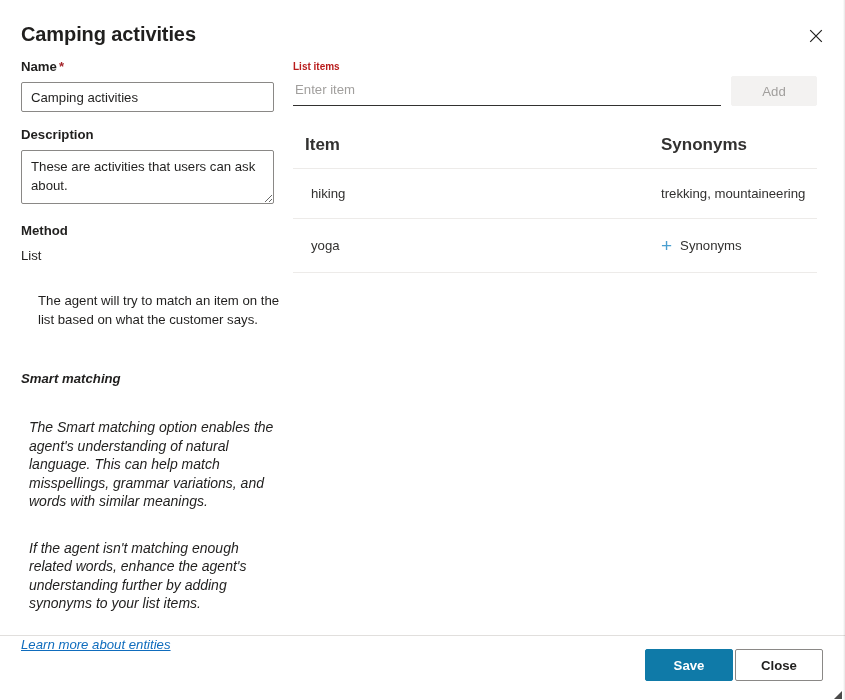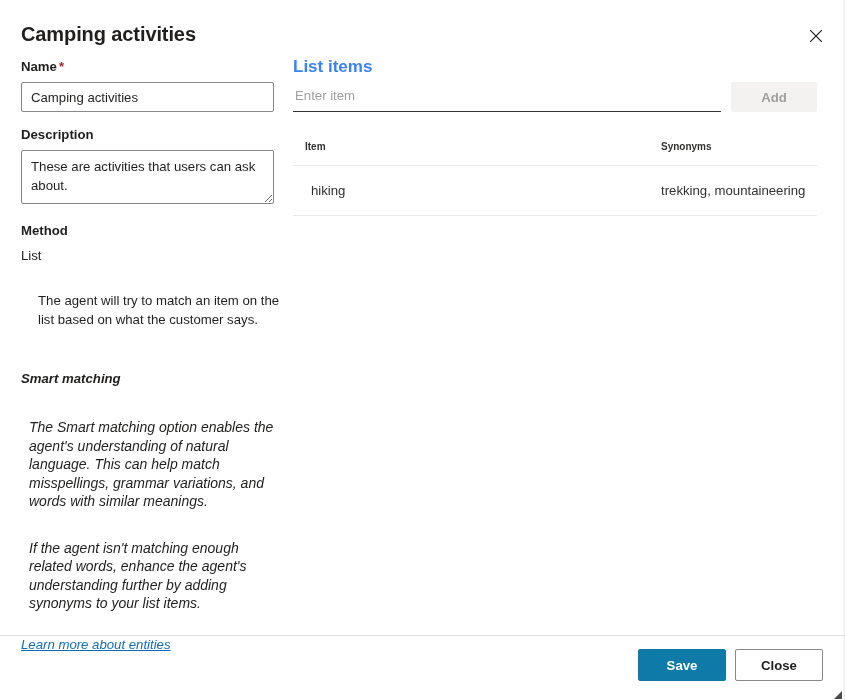--- a/index.html
+++ b/index.html
@@ -161,24 +161,23 @@
   }
 
   
   .right-col {
     position: absolute;
     left: 293px;
     top: 58px;
     width: 524px;
   }
   .list-items-label {
-    font-size: 17px;
-    font-weight: 600;
-    color: #3b82f6;
-    margin-bottom: 6px;
+    font-size: 10px;
+    font-weight: 600;
+    color: #b91c1c;
     line-height: 18px;
   }
   .entry-row {
     display: flex;
     align-items: flex-end;
   }
   .underline-input {
     width: 440px;
     height: 30px;
     border: none;
@@ -194,34 +193,34 @@
   .add-btn {
     margin-left: 10px;
     width: 88px;
     height: 30px;
     background: #f3f2f1;
     color: #a19f9d;
     border: 1px solid #f3f2f1;
     border-radius: 2px;
     font-family: "Liberation Sans", sans-serif;
     font-size: 13.2px;
-    font-weight: 700;
+    font-weight: 400;
     cursor: default;
   }
 
   
   .items-table {
     margin-top: 29px;
     width: 524px;
     border-collapse: collapse;
     table-layout: fixed;
   }
   .items-table th {
     text-align: left;
-    font-size: 10px;
+    font-size: 17px;
     font-weight: 600;
     color: #323130;
     padding: 0 0 13px 12px;
     border-bottom: 1px solid #edebe9;
   }
   .items-table td {
     font-size: 13.2px;
     color: #323130;
     padding: 17px 0 17px 18px;
     border-bottom: 1px solid #edebe9;
@@ -253,21 +252,21 @@
     right: 0;
     top: 635px;
     height: 1px;
     background: #e1dfdd;
   }
   .footer {
     position: absolute;
     right: 22px;
     top: 649px;
     display: flex;
-    gap: 9px;
+    gap: 2px;
   }
   .btn {
     height: 32px;
     min-width: 88px;
     border-radius: 2px;
     font-family: "Liberation Sans", sans-serif;
     font-size: 13.2px;
     font-weight: 600;
     cursor: pointer;
     padding: 0 16px;
@@ -364,20 +363,29 @@
         <tr>
           <th class="col-item">Item</th>
           <th class="col-syn">Synonyms</th>
         </tr>
       </thead>
       <tbody>
         <tr>
           <td class="col-item">hiking</td>
           <td class="col-syn">trekking, mountaineering</td>
         </tr>
+        <tr>
+          <td class="col-item">yoga</td>
+          <td class="col-syn">
+            <span class="syn-add">
+              <span class="plus-icon">+</span>
+              <span class="syn-add-label">Synonyms</span>
+            </span>
+          </td>
+        </tr>
       </tbody>
     </table>
   </div>
 
   <div class="footer-divider"></div>
 
   <div class="footer">
     <button class="btn btn-primary">Save</button>
     <button class="btn btn-secondary">Close</button>
   </div>

